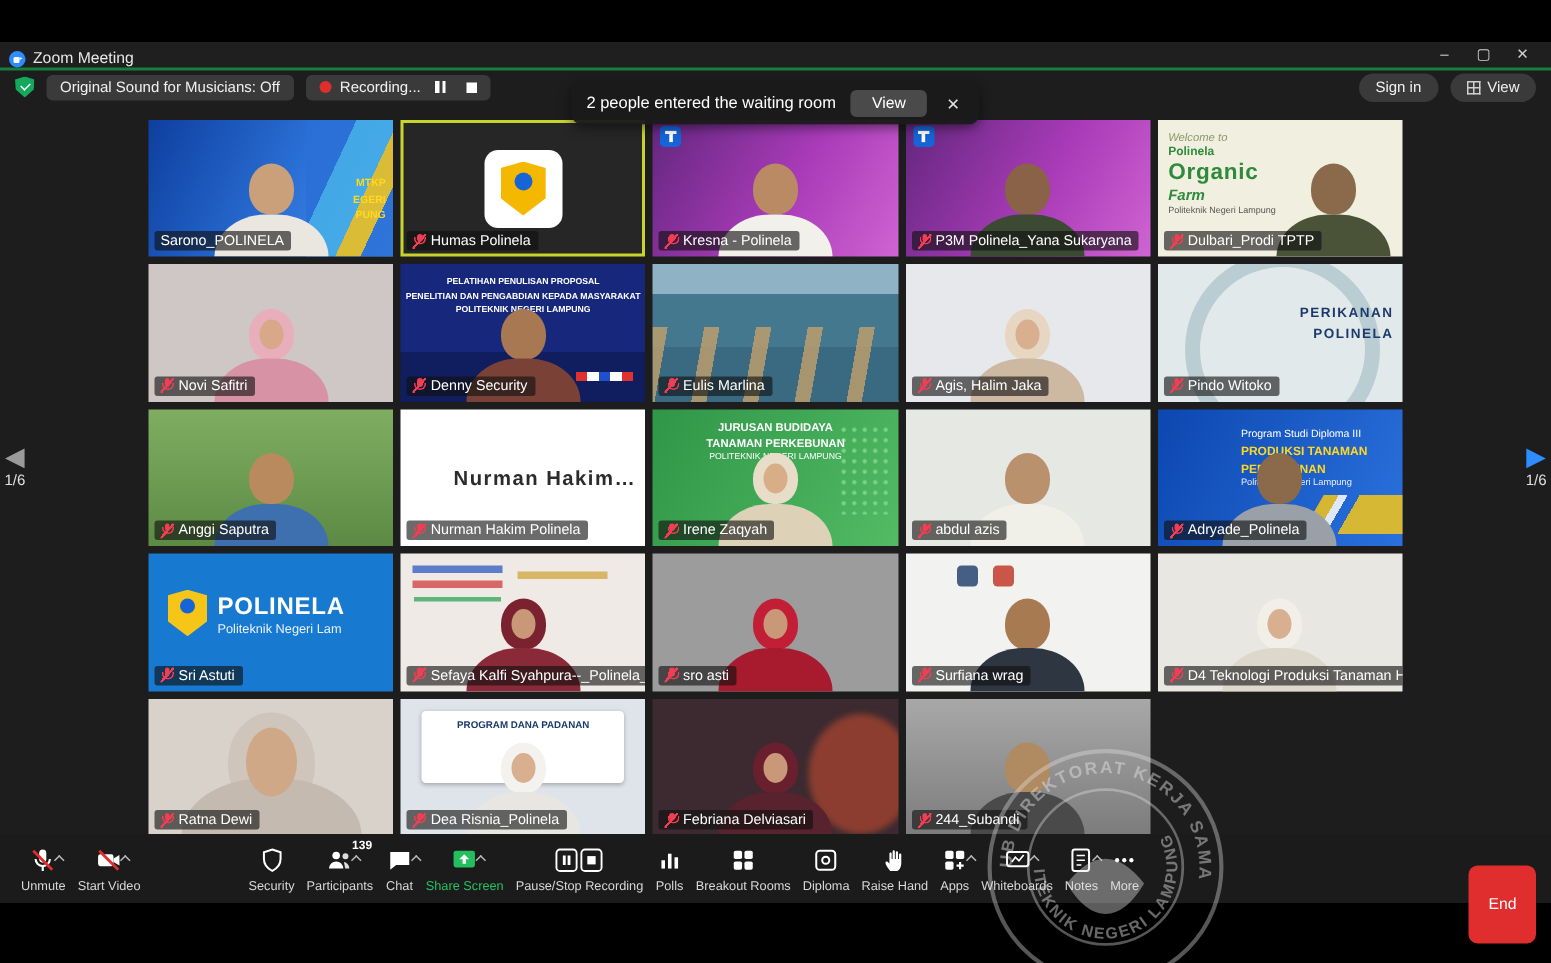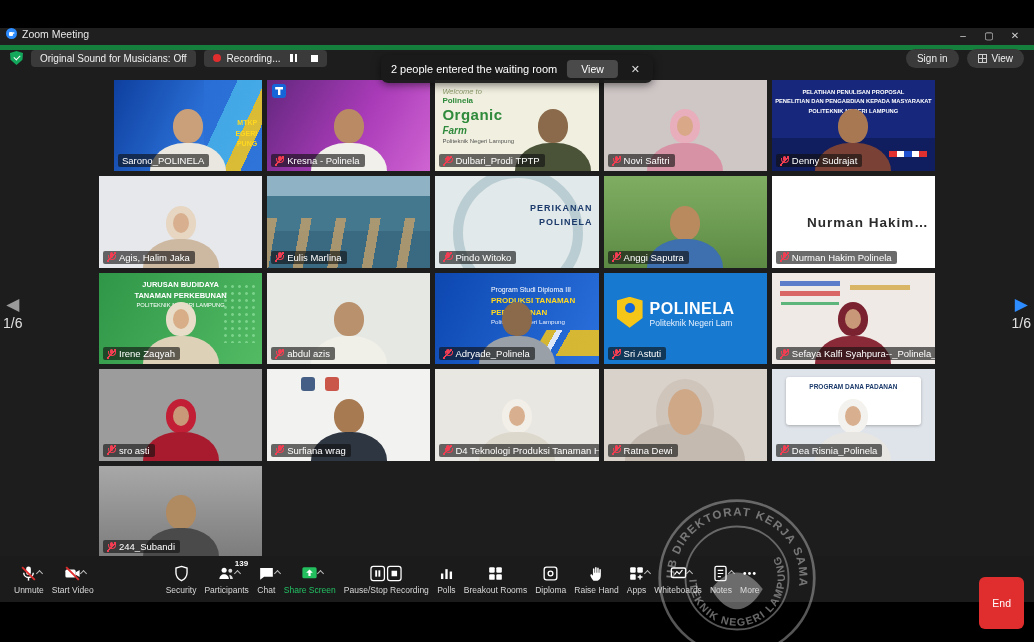--- a/index.html
+++ b/index.html
@@ -1,19 +1,19 @@
 <!DOCTYPE html>
 <html><head>
 <meta charset="utf-8">
 <style>
   html,body{margin:0;padding:0;background:#000;width:1034px;height:642px;overflow:hidden;
     font-family:"Liberation Sans",sans-serif;-webkit-font-smoothing:antialiased;}
   #screen{position:absolute;top:28px;left:0;width:1034px;height:574px;background:#1d1d1d;}
   
-  .titlebar{position:absolute;top:0;left:0;right:0;height:17px;background:#1f1f1f;display:flex;align-items:flex-start;padding:0 6px;border-bottom:5px solid #15803d;}
+  .titlebar{position:absolute;top:0;left:0;right:0;height:17px;background:#1f1f1f;display:flex;align-items:flex-end;padding:0 6px;border-bottom:2px solid #15803d;}
   .titlebar .zlogo{width:11px;height:11px;border-radius:50%;background:#2d8cff;margin-right:5px;position:relative;}
   .titlebar .zlogo::before{content:"";position:absolute;left:2.5px;top:3.5px;width:4px;height:4px;background:#fff;border-radius:1px;}
   .titlebar .zlogo::after{content:"";position:absolute;left:6.7px;top:3.8px;border-left:2.3px solid #fff;border-top:1.7px solid transparent;border-bottom:1.7px solid transparent;}
   .titlebar .ttl{font-size:10.5px;color:#e8e8e8;}
   .wctrl{margin-left:auto;display:flex;gap:0;}
   .wctrl span{color:#cfcfcf;font-size:10px;width:26px;text-align:center;cursor:pointer;line-height:16px;}
   
   .subbar{position:absolute;top:18px;left:0;right:0;height:24px;display:flex;align-items:center;padding:0 10px;}
   .shield-green{width:13px;height:14px;background:#14a85c;clip-path:polygon(50% 0,100% 14%,96% 62%,50% 100%,4% 62%,0 14%);position:relative;margin-right:8px;}
   .shield-green::after{content:"";position:absolute;left:4px;top:4px;width:5px;height:3px;border-left:1.6px solid #fff;border-bottom:1.6px solid #fff;transform:rotate(-45deg);}
@@ -48,21 +48,21 @@
   .mi{width:9px;height:10px;flex:0 0 9px;position:relative;
     background:linear-gradient(to bottom right,transparent 44%,#f23d52 44%,#f23d52 56%,transparent 56%);}
   .mi::before{content:"";position:absolute;left:3px;top:0;width:3.4px;height:5.6px;border-radius:2px;background:#f23d52;}
   .mi::after{content:"";position:absolute;left:1.2px;top:2.6px;width:6px;height:4px;border:1.2px solid #f23d52;border-top:none;border-radius:0 0 5px 5px;}
   
   .p{position:absolute;left:50%;bottom:0;transform:translateX(-50%);width:76px;height:62px;z-index:3;}
   .p::before{content:"";position:absolute;left:50%;top:0;transform:translateX(-50%);width:30px;height:34px;border-radius:50% 50% 46% 46%;background:var(--h,#c79b76);}
   .p::after{content:"";position:absolute;left:0;bottom:0;width:100%;height:46%;border-radius:46% 46% 0 0/100% 100% 0 0;background:var(--s,#777);}
   .p i{position:absolute;top:7px;left:50%;transform:translateX(-50%);width:16px;height:20px;border-radius:50%;background:var(--f,#c79b76);z-index:2;}
   
-  .t1{background:linear-gradient(115deg,#0e3f9e,#2a6fd6 55%,#4b94ea);margin-left:15px;--h:#caa07a;--s:#eae7e0;}
+  .t1{background:linear-gradient(115deg,#0e3f9e,#2a6fd6 55%,#4b94ea);--h:#caa07a;--s:#eae7e0;}
   .t1::before{content:"";position:absolute;right:-12px;top:0;width:70px;height:100%;background:linear-gradient(115deg,#2a6fd6 30%,#46b0e8 30% 55%,#f5c518 55% 70%,#2a6fd6 70%);opacity:.85;}
   .t1 .ov{position:absolute;right:5px;top:38px;text-align:right;color:#ffd821;font-weight:bold;font-size:7px;line-height:1.5;z-index:4;}
   .t2{background:#262626;display:flex;align-items:center;justify-content:center;}
   .logo-polinela{width:52px;height:52px;background:#fff;border-radius:9px;display:flex;align-items:center;justify-content:center;}
   .logo-polinela b{width:30px;height:36px;background:#f5b800;clip-path:polygon(50% 0,100% 12%,100% 68%,50% 100%,0 68%,0 12%);position:relative;display:block;}
   .logo-polinela b::after{content:"";position:absolute;left:50%;top:7px;transform:translateX(-50%);width:12px;height:12px;border-radius:50%;background:#1565d8;}
   .t3,.t4{background:linear-gradient(120deg,#63277e,#a93bb8 55%,#cf64d2);}
   .t3{--h:#b98a64;--s:#f2f0ea;}
   .t4{--h:#8a6248;--s:#3c4a33;}
   .clogo{position:absolute;top:4px;left:5px;width:14px;height:14px;background:#1565d8;border-radius:3px;z-index:4;}
@@ -125,21 +125,21 @@
   .t22 .ov{position:absolute;left:0;right:0;top:14px;text-align:center;color:#1b3a6b;font-size:6.5px;font-weight:bold;z-index:2;}
   .t23{background:#3c2a30;--h:#6a1f2e;--s:#58222e;--f:#c89878;}
   .t23::before{content:"";position:absolute;right:-10px;top:10px;width:70px;height:80px;border-radius:50%;background:#a8452f;filter:blur(2px);opacity:.75;}
   .t24{background:linear-gradient(180deg,#a8a8a8,#7c7c7c);--h:#b08a60;--s:#4a4a4a;}
   .t25{background:linear-gradient(180deg,#ccd8e0 0 34%,#c4c8b4 34% 52%,#8a9a74 52%);--h:#caa27c;--s:#f2f2ee;}
   .t25::before{content:"";position:absolute;left:-14px;top:6px;width:44px;height:70px;border-radius:50%;background:#3e5a34;box-shadow:136px -2px 0 #3e5a34;opacity:.9;}
   .t25 .p::before{background:linear-gradient(#1d1d1d 0 26%,var(--h) 26%);}
   
   .pag{position:absolute;z-index:8;text-align:center;cursor:pointer;}
   .pag .ar{font-size:17px;line-height:1;}
-  .pag .pn{font-size:14px;color:#e0e0e0;margin-top:2px;}
+  .pag .pn{font-size:10px;color:#e0e0e0;margin-top:2px;}
   .pagL{left:3px;top:268px;}  .pagL .ar{color:#9a9a9a;}
   .pagR{right:3px;top:268px;} .pagR .ar{color:#2d8cff;}
   
   .toolbar{position:absolute;left:0;right:0;top:528px;height:46px;background:#1b1b1b;display:flex;align-items:center;padding:0 10px;z-index:10;}
   .titem{display:flex;flex-direction:column;align-items:center;position:relative;padding:3px 4px;cursor:pointer;}
   .ticon{height:20px;display:flex;align-items:center;justify-content:center;position:relative;}
   .ticon svg{width:19px;height:19px;display:block;}
   .ticon svg.wide{width:34px;}
   .tlabel{font-size:8.5px;color:#d8d8d8;margin-top:2px;white-space:nowrap;}
   .tlabel.green{color:#23c164;}
@@ -219,30 +219,47 @@
         <div>MTKP</div>
           <div>EGERI</div>
           <div>PUNG</div>
       </div>
       <div class="p"></div>
       <div class="nm">
           <span>Sarono_POLINELA</span>
         </div>
     </div>
 
+    <div class="tile t2 active">
+      <div class="logo-polinela">
+          <b></b>
+        </div>
+      <div class="nm">
+          <span class="mi"></span>
+          <span>Humas Polinela</span>
+        </div>
+    </div>
 
     <div class="tile t3">
       <span class="clogo"></span>
       <div class="p"></div>
       <div class="nm">
           <span class="mi"></span>
           <span>Kresna - Polinela</span>
         </div>
     </div>
 
+    <div class="tile t4">
+      <span class="clogo"></span>
+      <div class="p"></div>
+      <div class="nm">
+          <span class="mi"></span>
+          <span>P3M Polinela_Yana Sukaryana</span>
+        </div>
+    </div>
 
     <div class="tile t5">
       <div class="ov">
         <div class="w1">Welcome to</div>
         <div class="w2">Polinela</div>
         <div class="w3">Organic</div>
         <div class="w4">Farm</div>
         <div class="w5">Politeknik Negeri Lampung</div>
       </div>
       <div class="p"></div>
@@ -264,38 +281,38 @@
 
     <div class="tile t7">
       <div class="ov">
         <div>PELATIHAN PENULISAN PROPOSAL</div>
           <div>PENELITIAN DAN PENGABDIAN KEPADA MASYARAKAT</div>
           <div>POLITEKNIK NEGERI LAMPUNG</div>
       </div>
       <div class="p"></div>
       <div class="nm">
           <span class="mi"></span>
-          <span>Denny Sudrajat</span>
+          <span>Denny Security</span>
+        </div>
+    </div>
+
+    <div class="tile t9">
+      <div class="nm">
+          <span class="mi"></span>
+          <span>Eulis Marlina</span>
         </div>
     </div>
 
     <div class="tile t8">
       <div class="p">
           <i></i>
         </div>
       <div class="nm">
           <span class="mi"></span>
           <span>Agis, Halim Jaka</span>
-        </div>
-    </div>
-
-    <div class="tile t9">
-      <div class="nm">
-          <span class="mi"></span>
-          <span>Eulis Marlina</span>
         </div>
     </div>
 
     <div class="tile t10">
       <div class="ov">
         <div>PERIKANAN</div>
           <div>POLINELA</div>
       </div>
       <div class="nm">
           <span class="mi"></span>
@@ -419,20 +436,29 @@
       <div class="ov"><span>PROGRAM DANA PADANAN</span></div>
       <div class="p">
           <i></i>
         </div>
       <div class="nm">
           <span class="mi"></span>
           <span>Dea Risnia_Polinela</span>
         </div>
     </div>
 
+    <div class="tile t23">
+      <div class="p">
+          <i></i>
+        </div>
+      <div class="nm">
+          <span class="mi"></span>
+          <span>Febriana Delviasari</span>
+        </div>
+    </div>
 
     <div class="tile t24">
       <div class="p"></div>
       <div class="nm">
           <span class="mi"></span>
           <span>244_Subandi</span>
         </div>
     </div>
 
 

